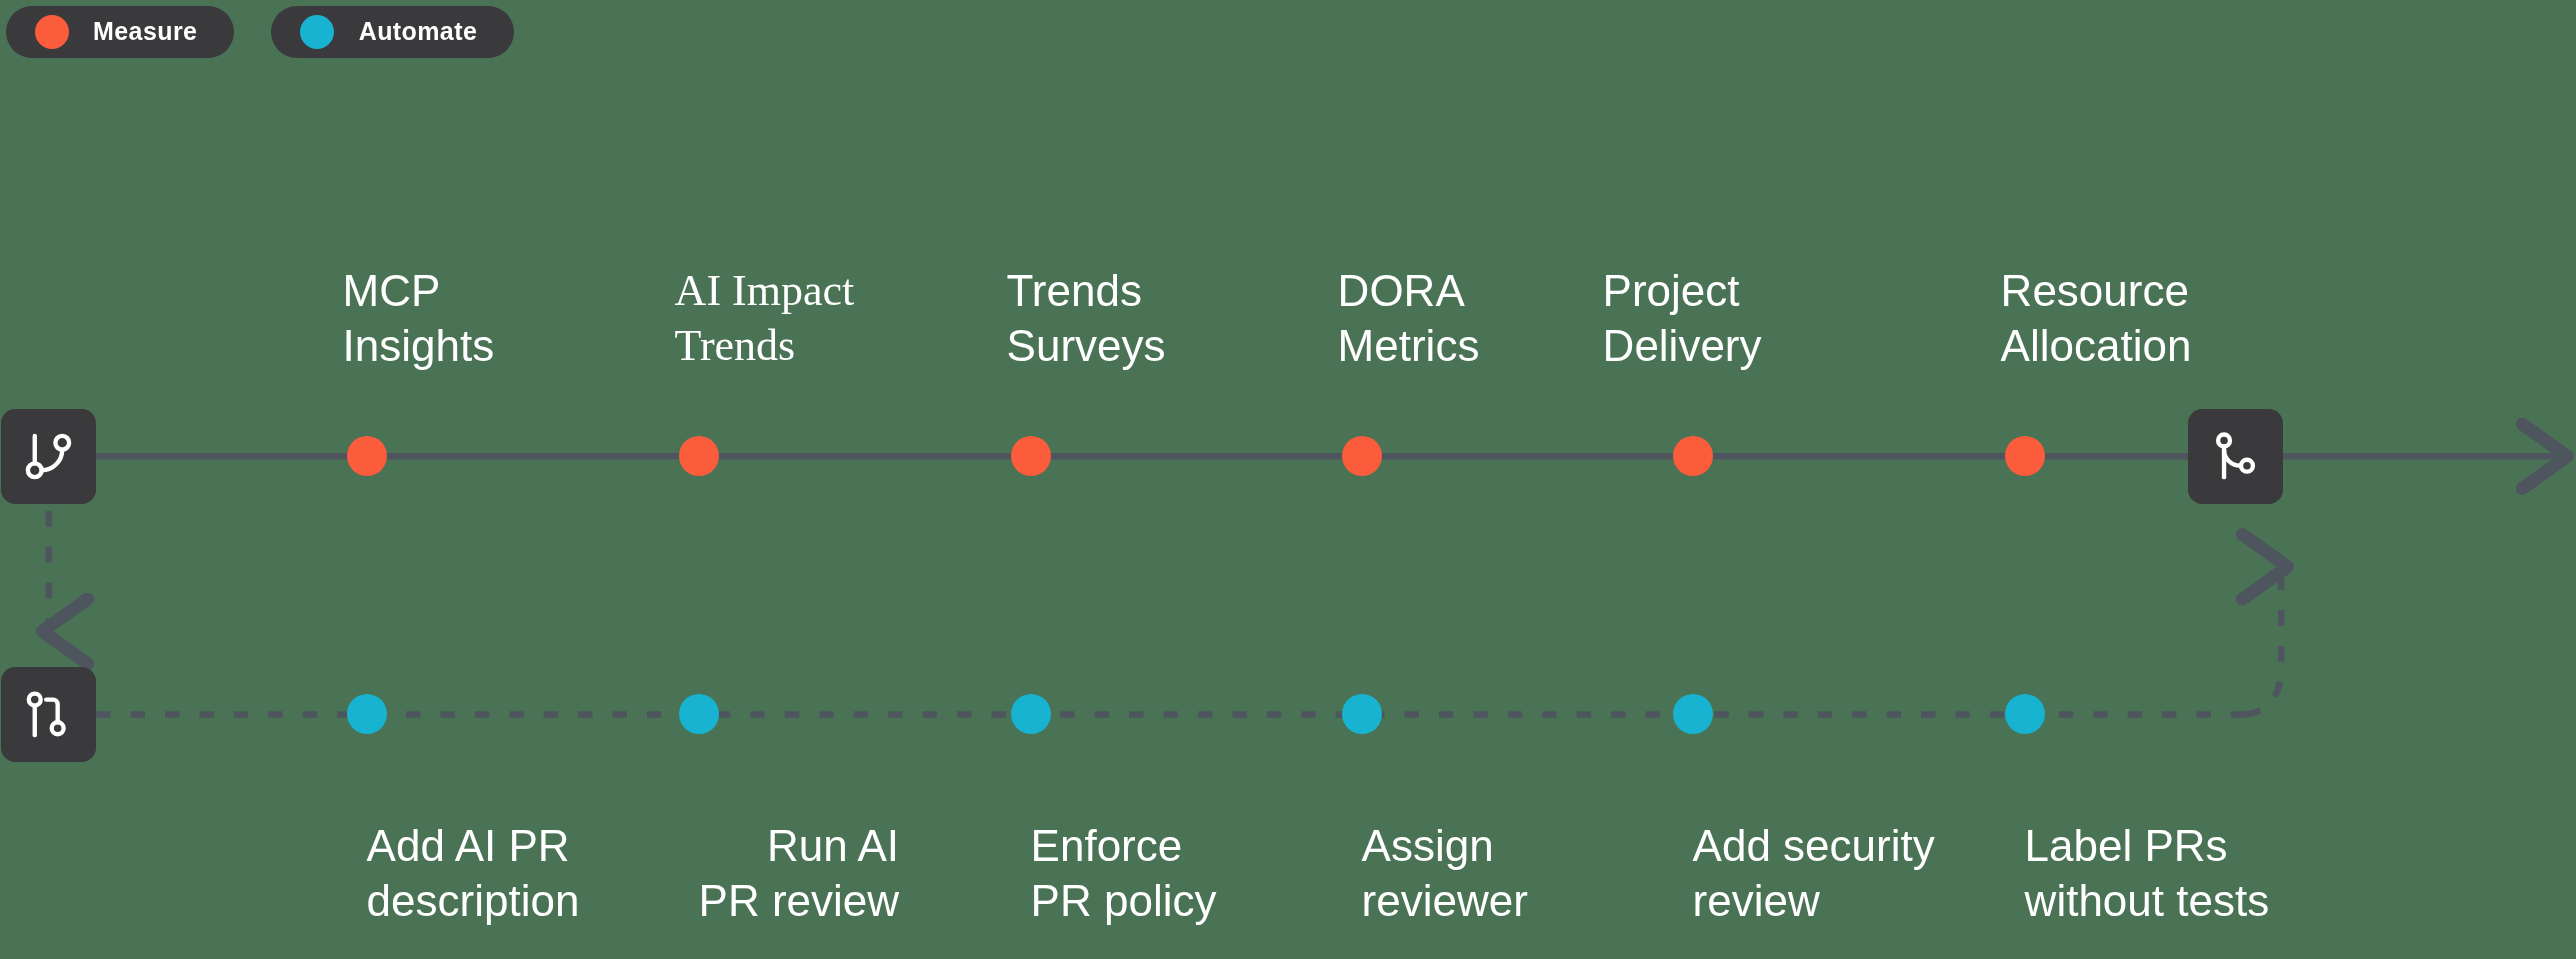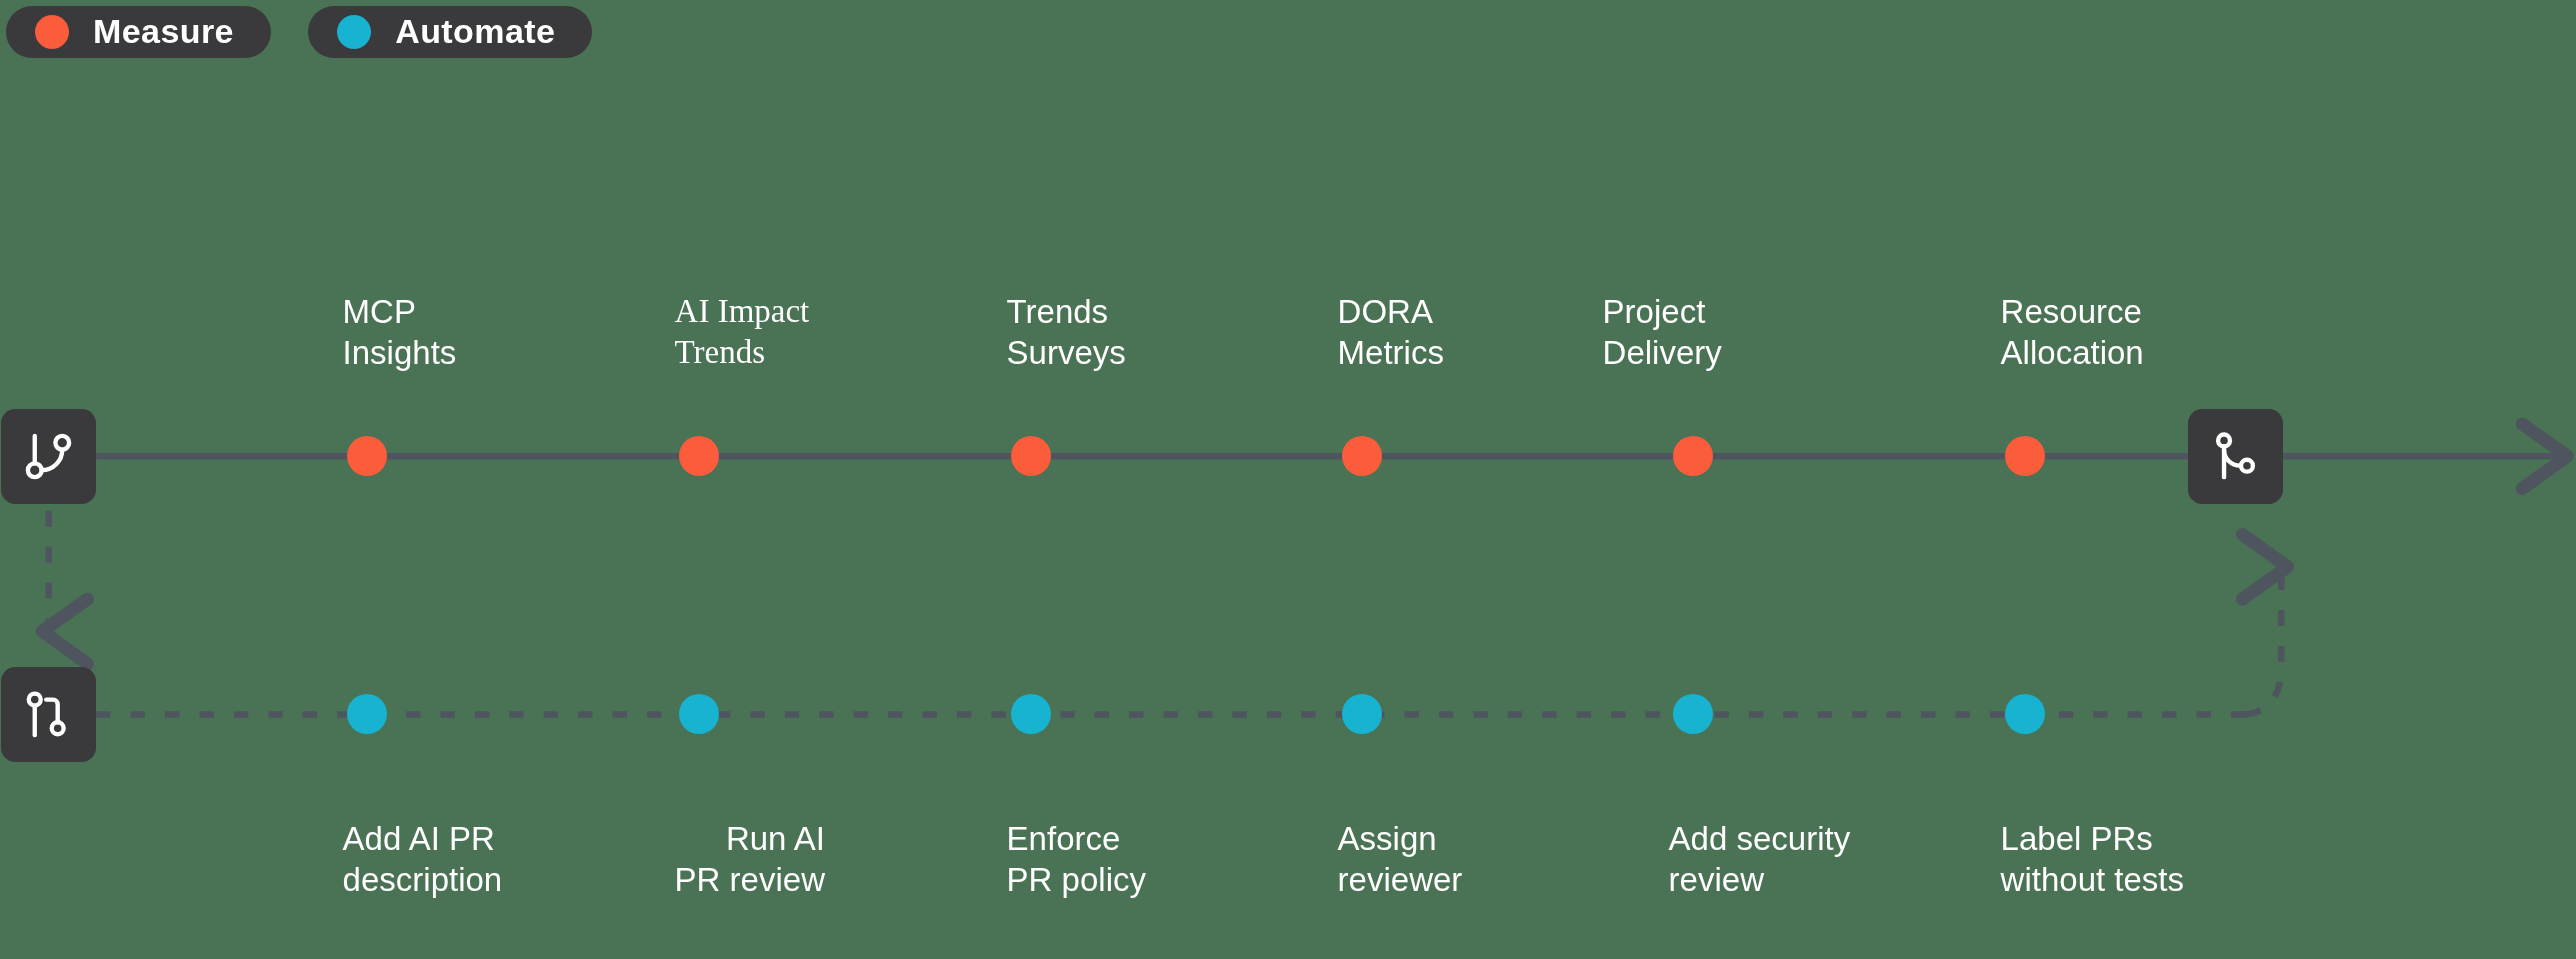--- a/index.html
+++ b/index.html
@@ -38,21 +38,21 @@
 
   .legend-dot {
     width: 34px;
     height: 34px;
     border-radius: 50%;
     flex: 0 0 auto;
   }
 
   .legend-label {
     color: #FFFFFF;
-    font-size: 34px;
+    font-size: 25px;
     font-weight: bold;
     white-space: nowrap;
     letter-spacing: 0.4px;
   }
 
   
   #canvas {
     position: absolute;
     inset: 0;
   }
@@ -93,28 +93,28 @@
     z-index: 5;
   }
 
   .node.measure  { background: #FA5C3C; }
   .node.automate { background: #17B3D0; }
 
   
   .node-label {
     position: absolute;
     color: #FFFFFF;
-    font-size: 33px;
+    font-size: 44px;
     line-height: 1.25;
     white-space: nowrap;
     z-index: 4;
   }
 
   .node-label.top    { transform: translate(-24.4px, -100%); }
-  .node-label.bottom { transform: translate(-24.4px, 0); }
+  .node-label.bottom { transform: translate(-24.4px, 0); margin-left: 24px; }
 
   .node-label .l1, .node-label .l2 { display: block; }
 </style>
 </head>
 <body>
 
 <div id="legend">
   <div class="legend-pill">
     <span class="legend-dot" style="background:#FA5C3C"></span>
     <span class="legend-label">Measure</span>

